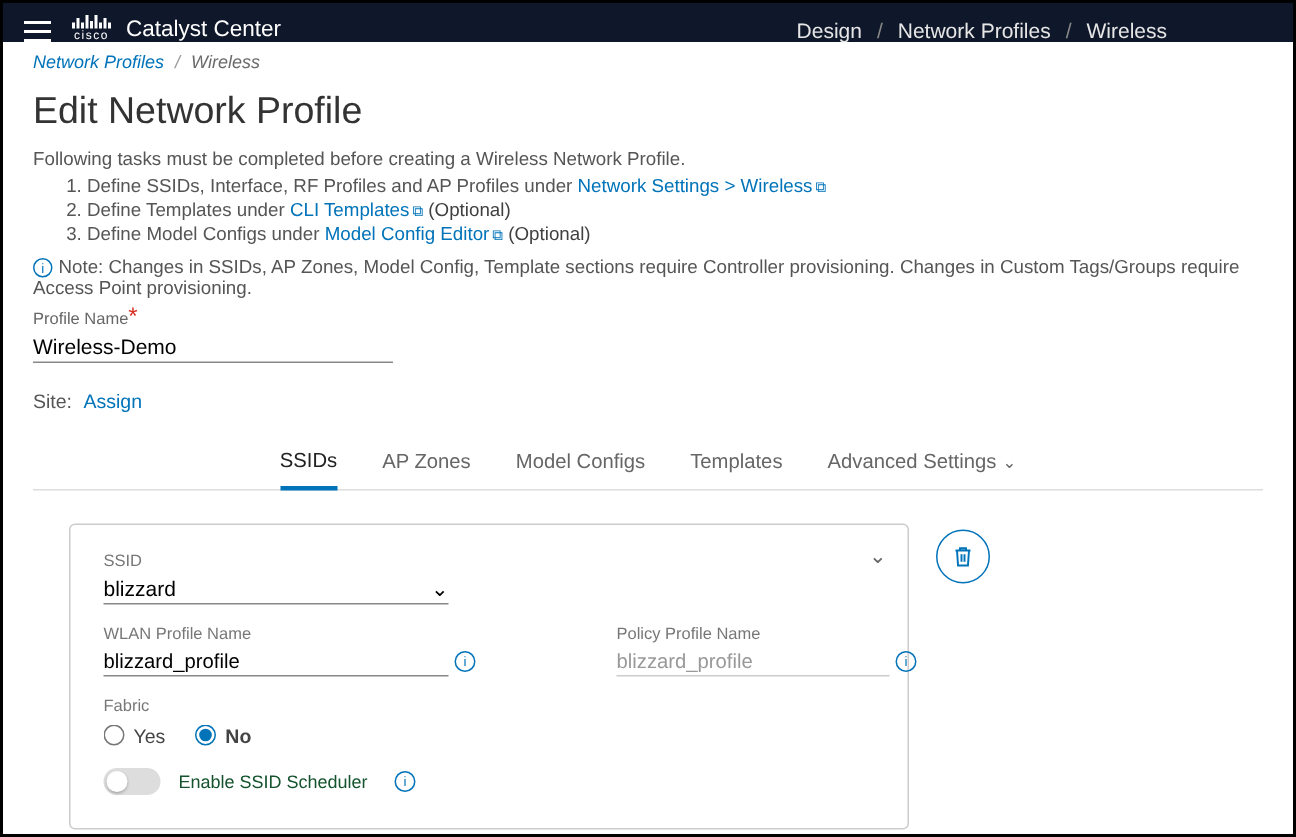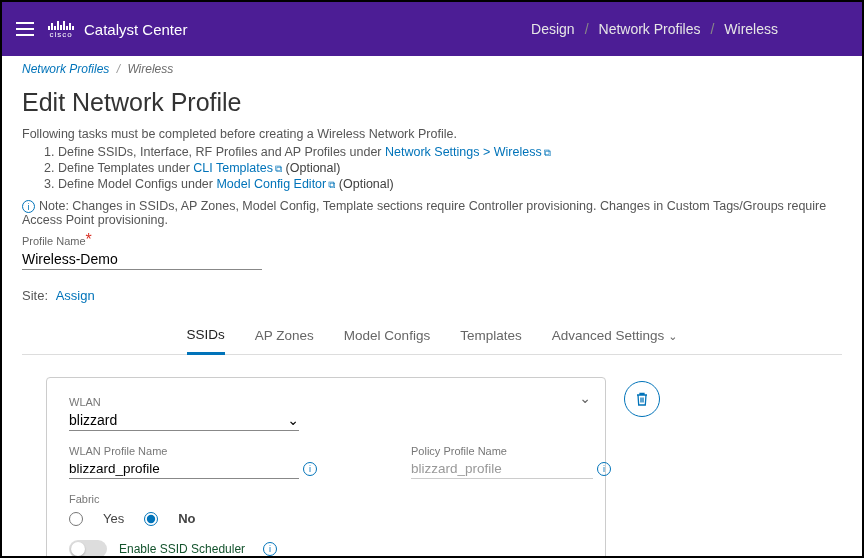--- a/index.html
+++ b/index.html
@@ -1,17 +1,17 @@
 <!DOCTYPE html>
 <html><head>
 <meta charset="utf-8">
 <style>
   * { box-sizing: border-box; margin: 0; padding: 0; font-family: -apple-system, BlinkMacSystemFont, "Segoe UI", Arial, sans-serif; }
   body { width: 864px; height: 558px; background: #fff; border: 2px solid #000; overflow: hidden; }
-  .topbar { height: 54px; background: #4c1d95; display: flex; align-items: center; padding: 0 14px; color: #fff; }
+  .topbar { height: 26px; background: #0f172a; display: flex; align-items: flex-end; padding: 0 14px; color: #fff; }
   .hamburger { width: 18px; height: 14px; display:flex; flex-direction:column; justify-content:space-between; margin-right:14px; cursor:pointer;}
   .hamburger span{height:2px;background:#fff;width:100%;}
   .cisco-logo { display:flex; flex-direction:column; align-items:center; margin-right:10px; line-height:1;}
   .cisco-bars{display:flex; gap:1px; align-items:flex-end; height:10px;}
   .cisco-bars span{width:2px;background:#fff; height:5px;}
   .cisco-bars span:nth-child(1){height:4px;}
   .cisco-bars span:nth-child(2){height:7px;}
   .cisco-bars span:nth-child(3){height:4px;}
   .cisco-bars span:nth-child(4){height:9px;}
   .cisco-bars span:nth-child(5){height:5px;}
@@ -49,21 +49,21 @@
   .card{ border:1px solid #ccc; border-radius:4px; padding:18px 22px 22px; width:560px; position:relative;}
   .card-collapse{ position:absolute; top:12px; right:14px; font-size:14px; color:#666; cursor:pointer;}
   .field{margin-bottom:14px;}
   .field-label{font-size:11px; color:#777; display:block; margin-bottom:2px;}
   .select-box{ display:flex; justify-content:space-between; align-items:center; border-bottom:1px solid #888; width:230px; font-size:14px; padding:2px 0; cursor:pointer;}
   .two-col{display:flex; gap:94px;}
   .input-line{border:none; border-bottom:1px solid #888; font-size:13.5px; padding:2px 0; width:230px; outline:none; background:transparent;}
   .input-line.readonly{color:#999; border-bottom-color:#ccc;}
   .info-dot{display:inline-flex; width:14px; height:14px; border:1px solid #0173b9; border-radius:50%; color:#0173b9; font-size:9px; align-items:center; justify-content:center; margin-left:6px; vertical-align:middle; cursor:pointer;}
   .radio-row{display:flex; gap:20px; align-items:center; margin-top:6px; font-size:13px; color:#444;}
-  .radio{display:flex; align-items:center; gap:20px; cursor:pointer;}
+  .radio{display:flex; align-items:flex-start; gap:6px; cursor:pointer;}
   .radio input{accent-color:#0173b9; width:14px; height:14px;}
   .toggle-row{display:flex; align-items:center; gap:12px; margin-top:14px;}
   .toggle{ width:38px; height:18px; background:#ddd; border-radius:10px; position:relative; cursor:pointer;}
   .toggle::after{content:""; width:14px; height:14px; background:#fff; border-radius:50%; position:absolute; top:2px; left:2px; box-shadow:0 1px 2px rgba(0,0,0,.25);}
   .toggle-label{font-size:12px; color:#14532d;}
   .trash-btn{ width:36px; height:36px; border:1px solid #0173b9; border-radius:50%; display:flex; align-items:center; justify-content:center; color:#0173b9; font-size:15px; background:#fff; cursor:pointer; margin-top:4px;}
   .wlan-wrap{position:relative; width:248px;}
   .wlan-wrap .info-dot{position:absolute; right:0; bottom:3px;}
 </style>
 </head>
@@ -136,21 +136,21 @@
     <div class="tab">AP Zones</div>
     <div class="tab">Model Configs</div>
     <div class="tab">Templates</div>
     <div class="tab"><span>Advanced Settings</span><span class="chev">⌄</span></div>
   </div>
 
   <div class="card-row">
     <div class="card">
       <div class="card-collapse">⌄</div>
       <div class="field">
-        <span class="field-label">WLAN</span>
+        <span class="field-label">SSID</span>
         <div class="select-box">
           <span>blizzard</span>
           <span>⌄</span>
         </div>
       </div>
       <div class="two-col">
         <div class="field">
           <span class="field-label">WLAN Profile Name</span>
           <div class="wlan-wrap">
             <input class="input-line" value="blizzard_profile" style="">

